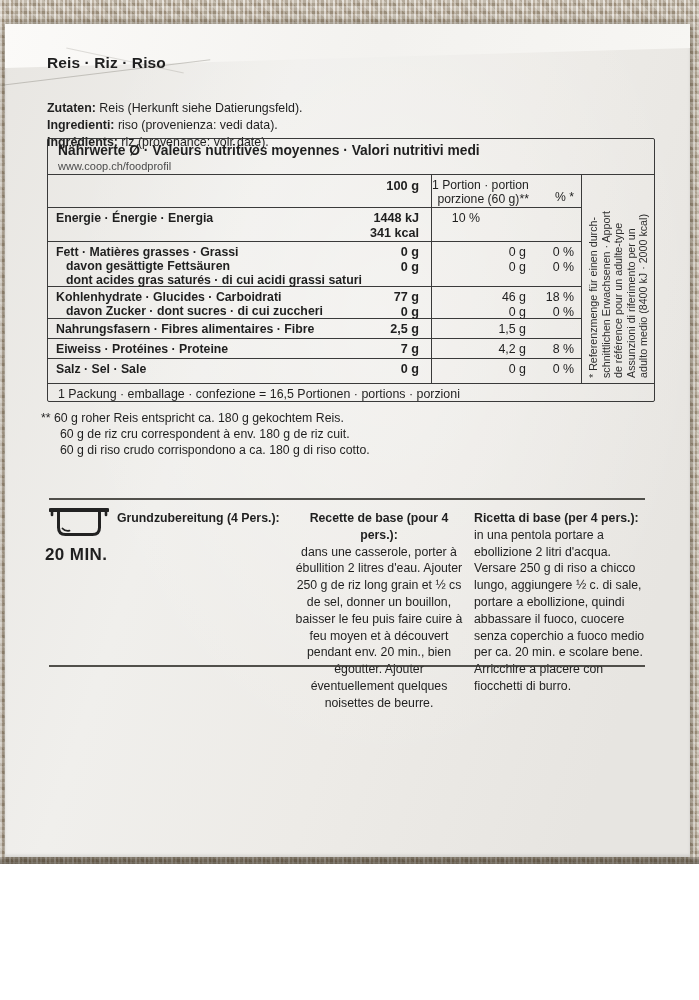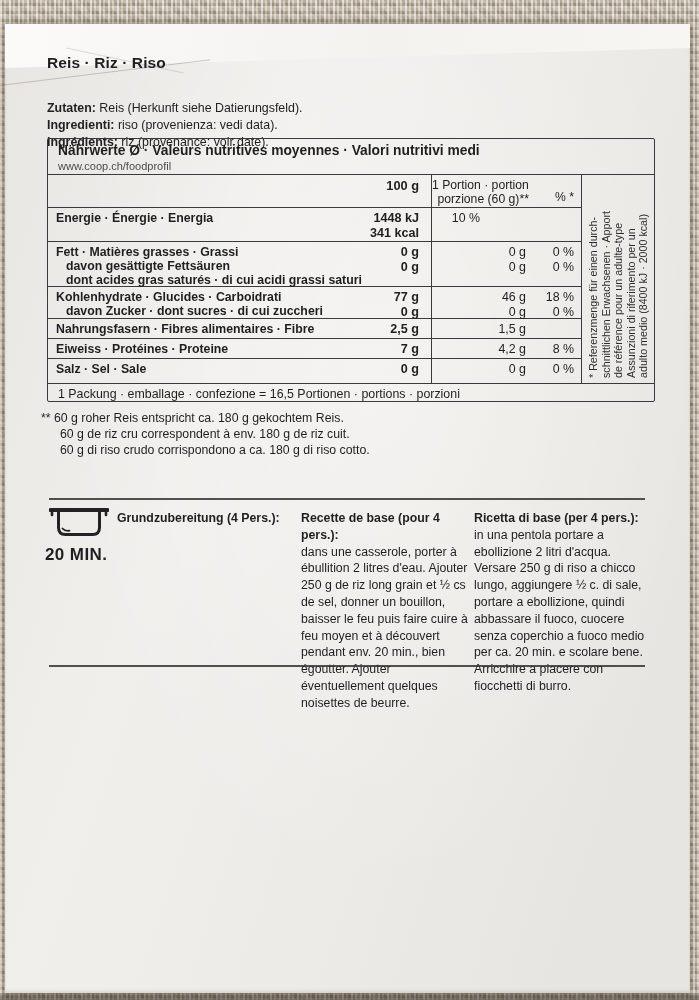--- a/index.html
+++ b/index.html
@@ -1,17 +1,17 @@
 <!DOCTYPE html>
 <html><head>
 <meta charset="utf-8">
 <style>
   html,body{margin:0;padding:0;}
   .photo{
-    position:relative; width:699px; height:1000px; overflow:hidden;
+    position:relative; width:699px; height:864px; overflow:hidden;
     font-family:"Liberation Sans", sans-serif;
     background-color:#b9ac97;
     background-image:
       repeating-linear-gradient(90deg, rgba(255,255,255,.50) 0 2px, rgba(120,100,80,.18) 2px 4px, rgba(255,255,255,.28) 4px 6px, rgba(0,0,0,.06) 6px 9px),
       repeating-linear-gradient(0deg, rgba(255,255,255,.35) 0 2px, rgba(90,75,60,.12) 2px 5px, rgba(255,255,255,.22) 5px 8px),
       repeating-linear-gradient(45deg, rgba(255,255,255,.15) 0 6px, rgba(80,65,50,.10) 6px 12px);
   }
   .box{
     position:absolute; left:5px; top:24px; right:9px; bottom:7px;
     background:
@@ -78,21 +78,21 @@
   .rule{position:absolute; left:44px; width:596px; height:2px; background:#35342f; opacity:.85;}
   .rule.r1{top:474px;}
   .rule.r2{top:641px;}
 
   .pot{position:absolute; left:44px; top:482px;}
   .time{position:absolute; left:40px; top:521px; font-size:17px; font-weight:bold; letter-spacing:.4px;}
 
   .prep-col{position:absolute; top:486px; font-size:12.3px; line-height:16.8px;}
   .prep-col .ph{font-weight:bold;}
   .prep-de{left:112px; width:176px;}
-  .prep-fr{left:296px; width:174px;}
+  .prep-fr{left:287px; width:174px;text-align:center;}
   .prep-it{left:469px; width:176px;}
 
   .lace-shadow-bottom{position:absolute; left:0; right:0; bottom:0; height:7px;
     background:linear-gradient(rgba(40,32,20,.25), rgba(40,32,20,.55));}
 </style>
 </head>
 <body>
 
 <div class="photo">
   <div class="box">

